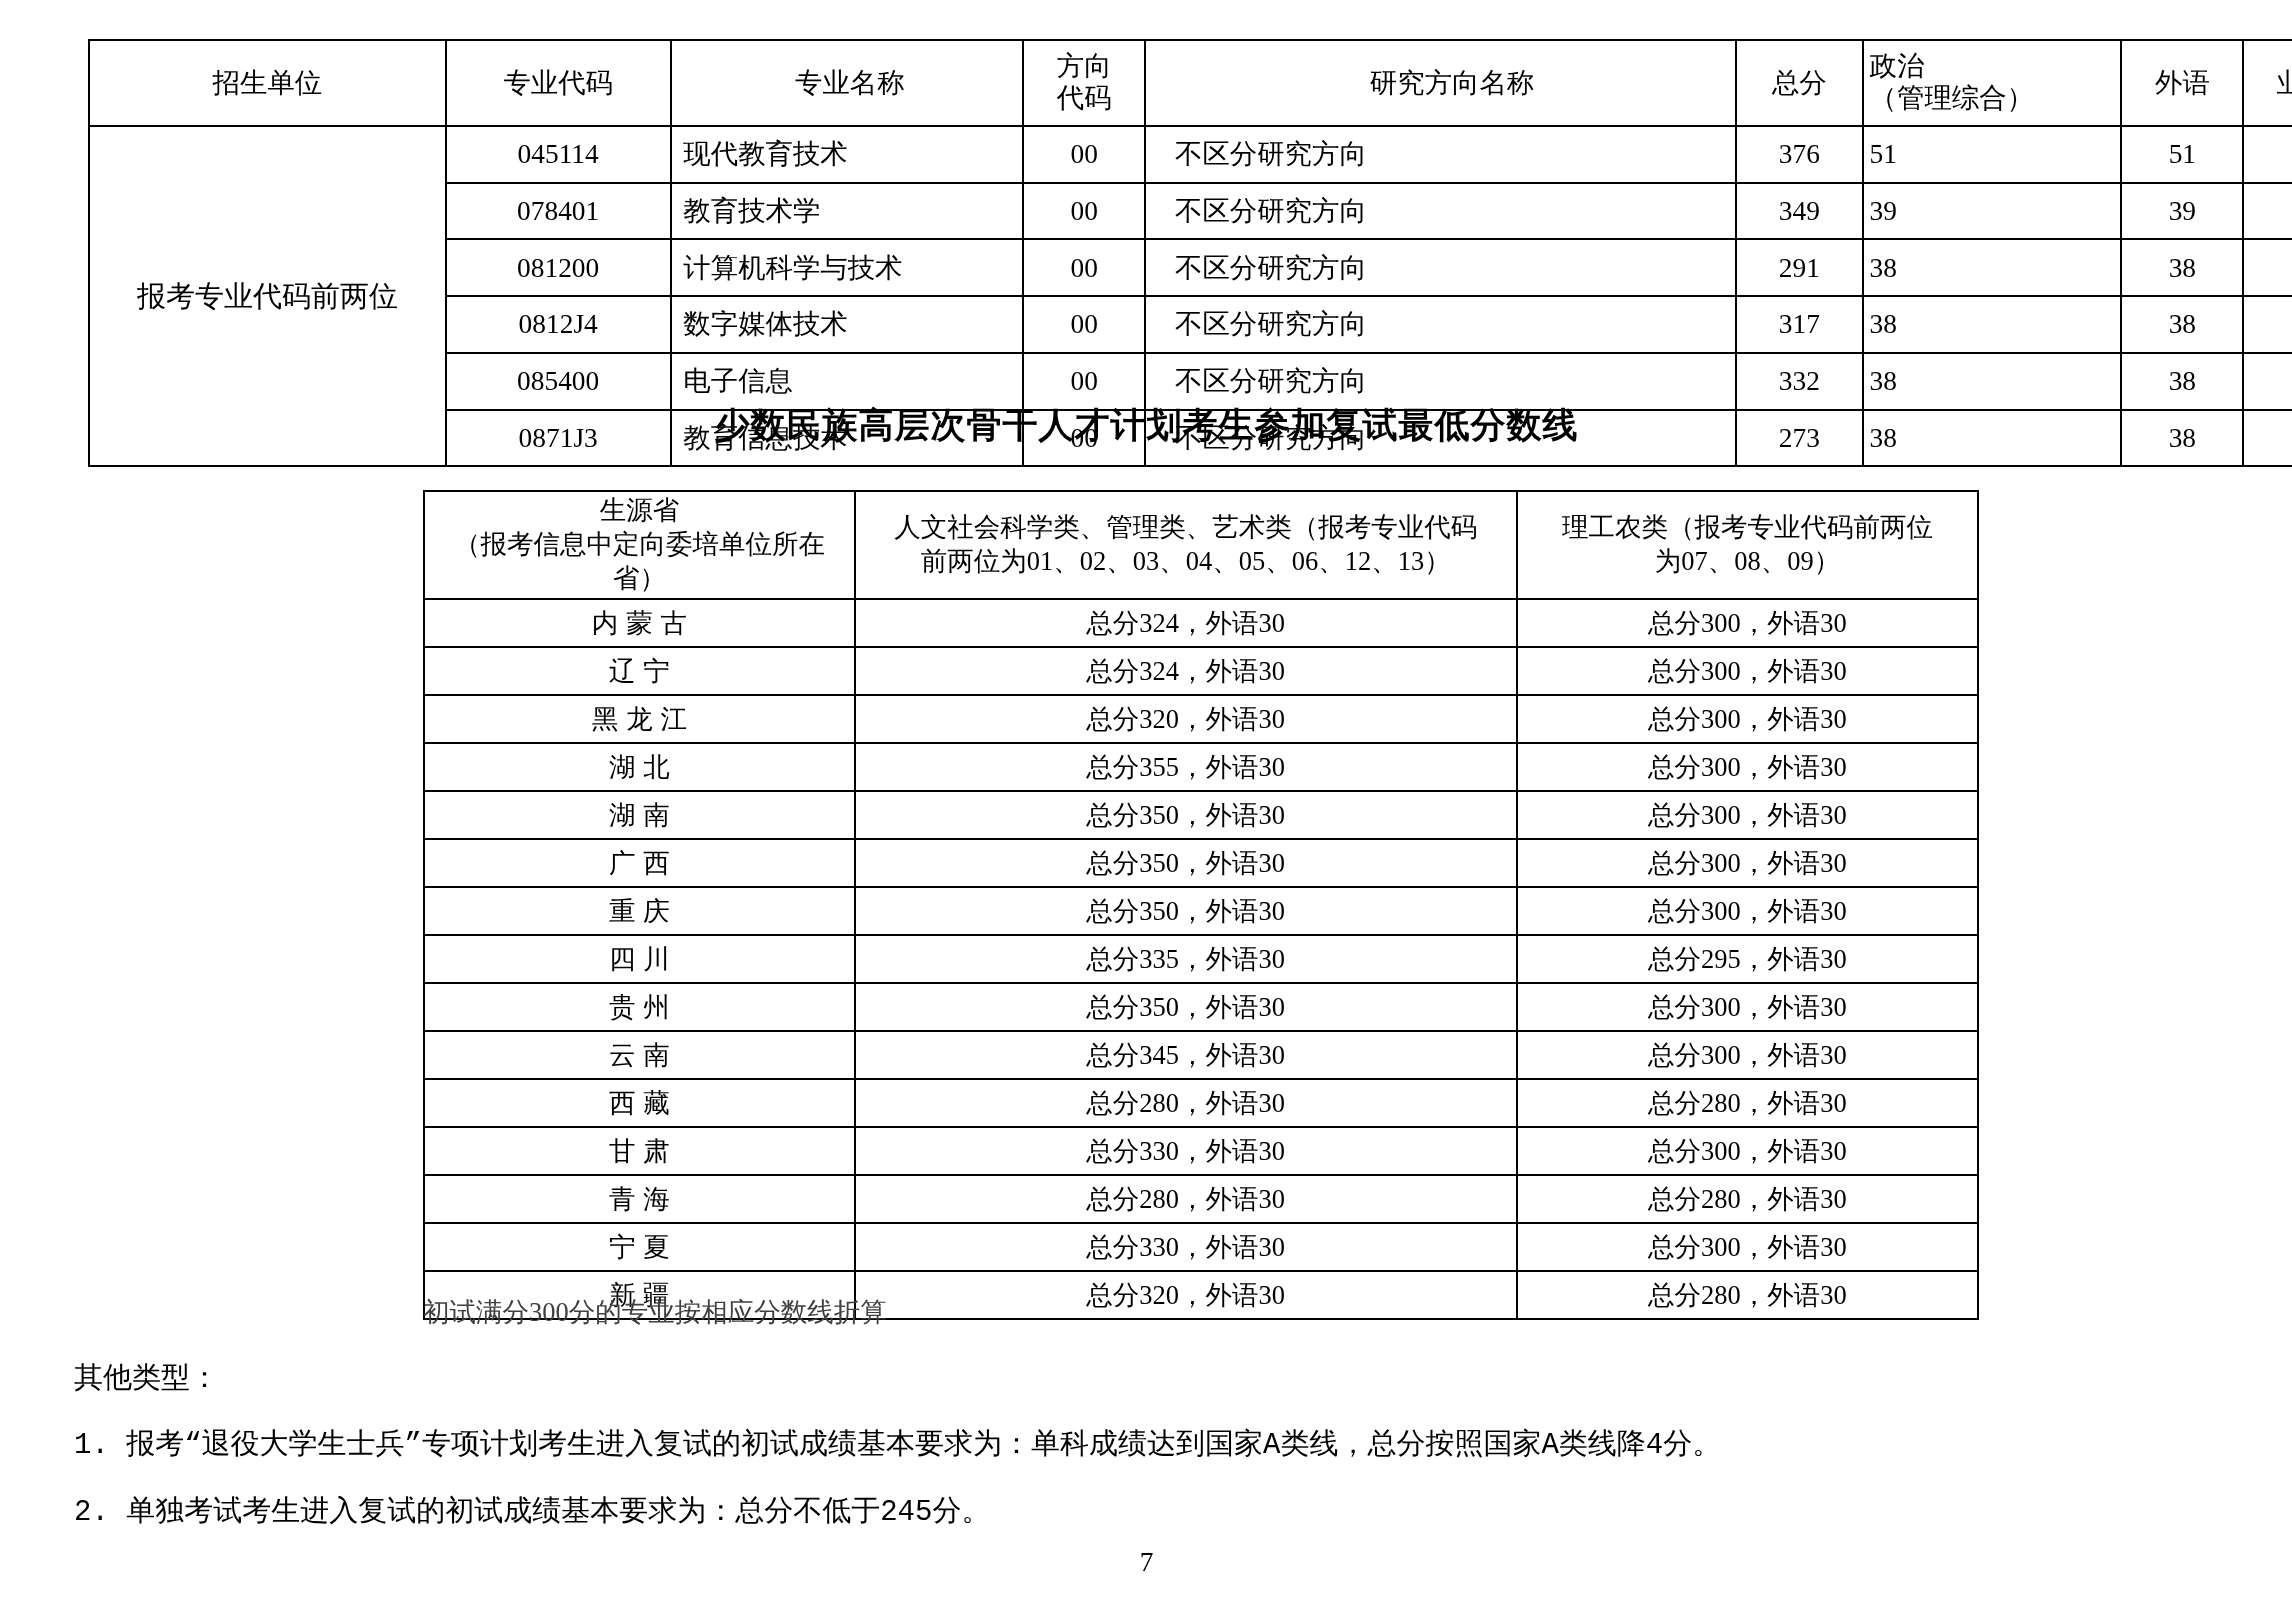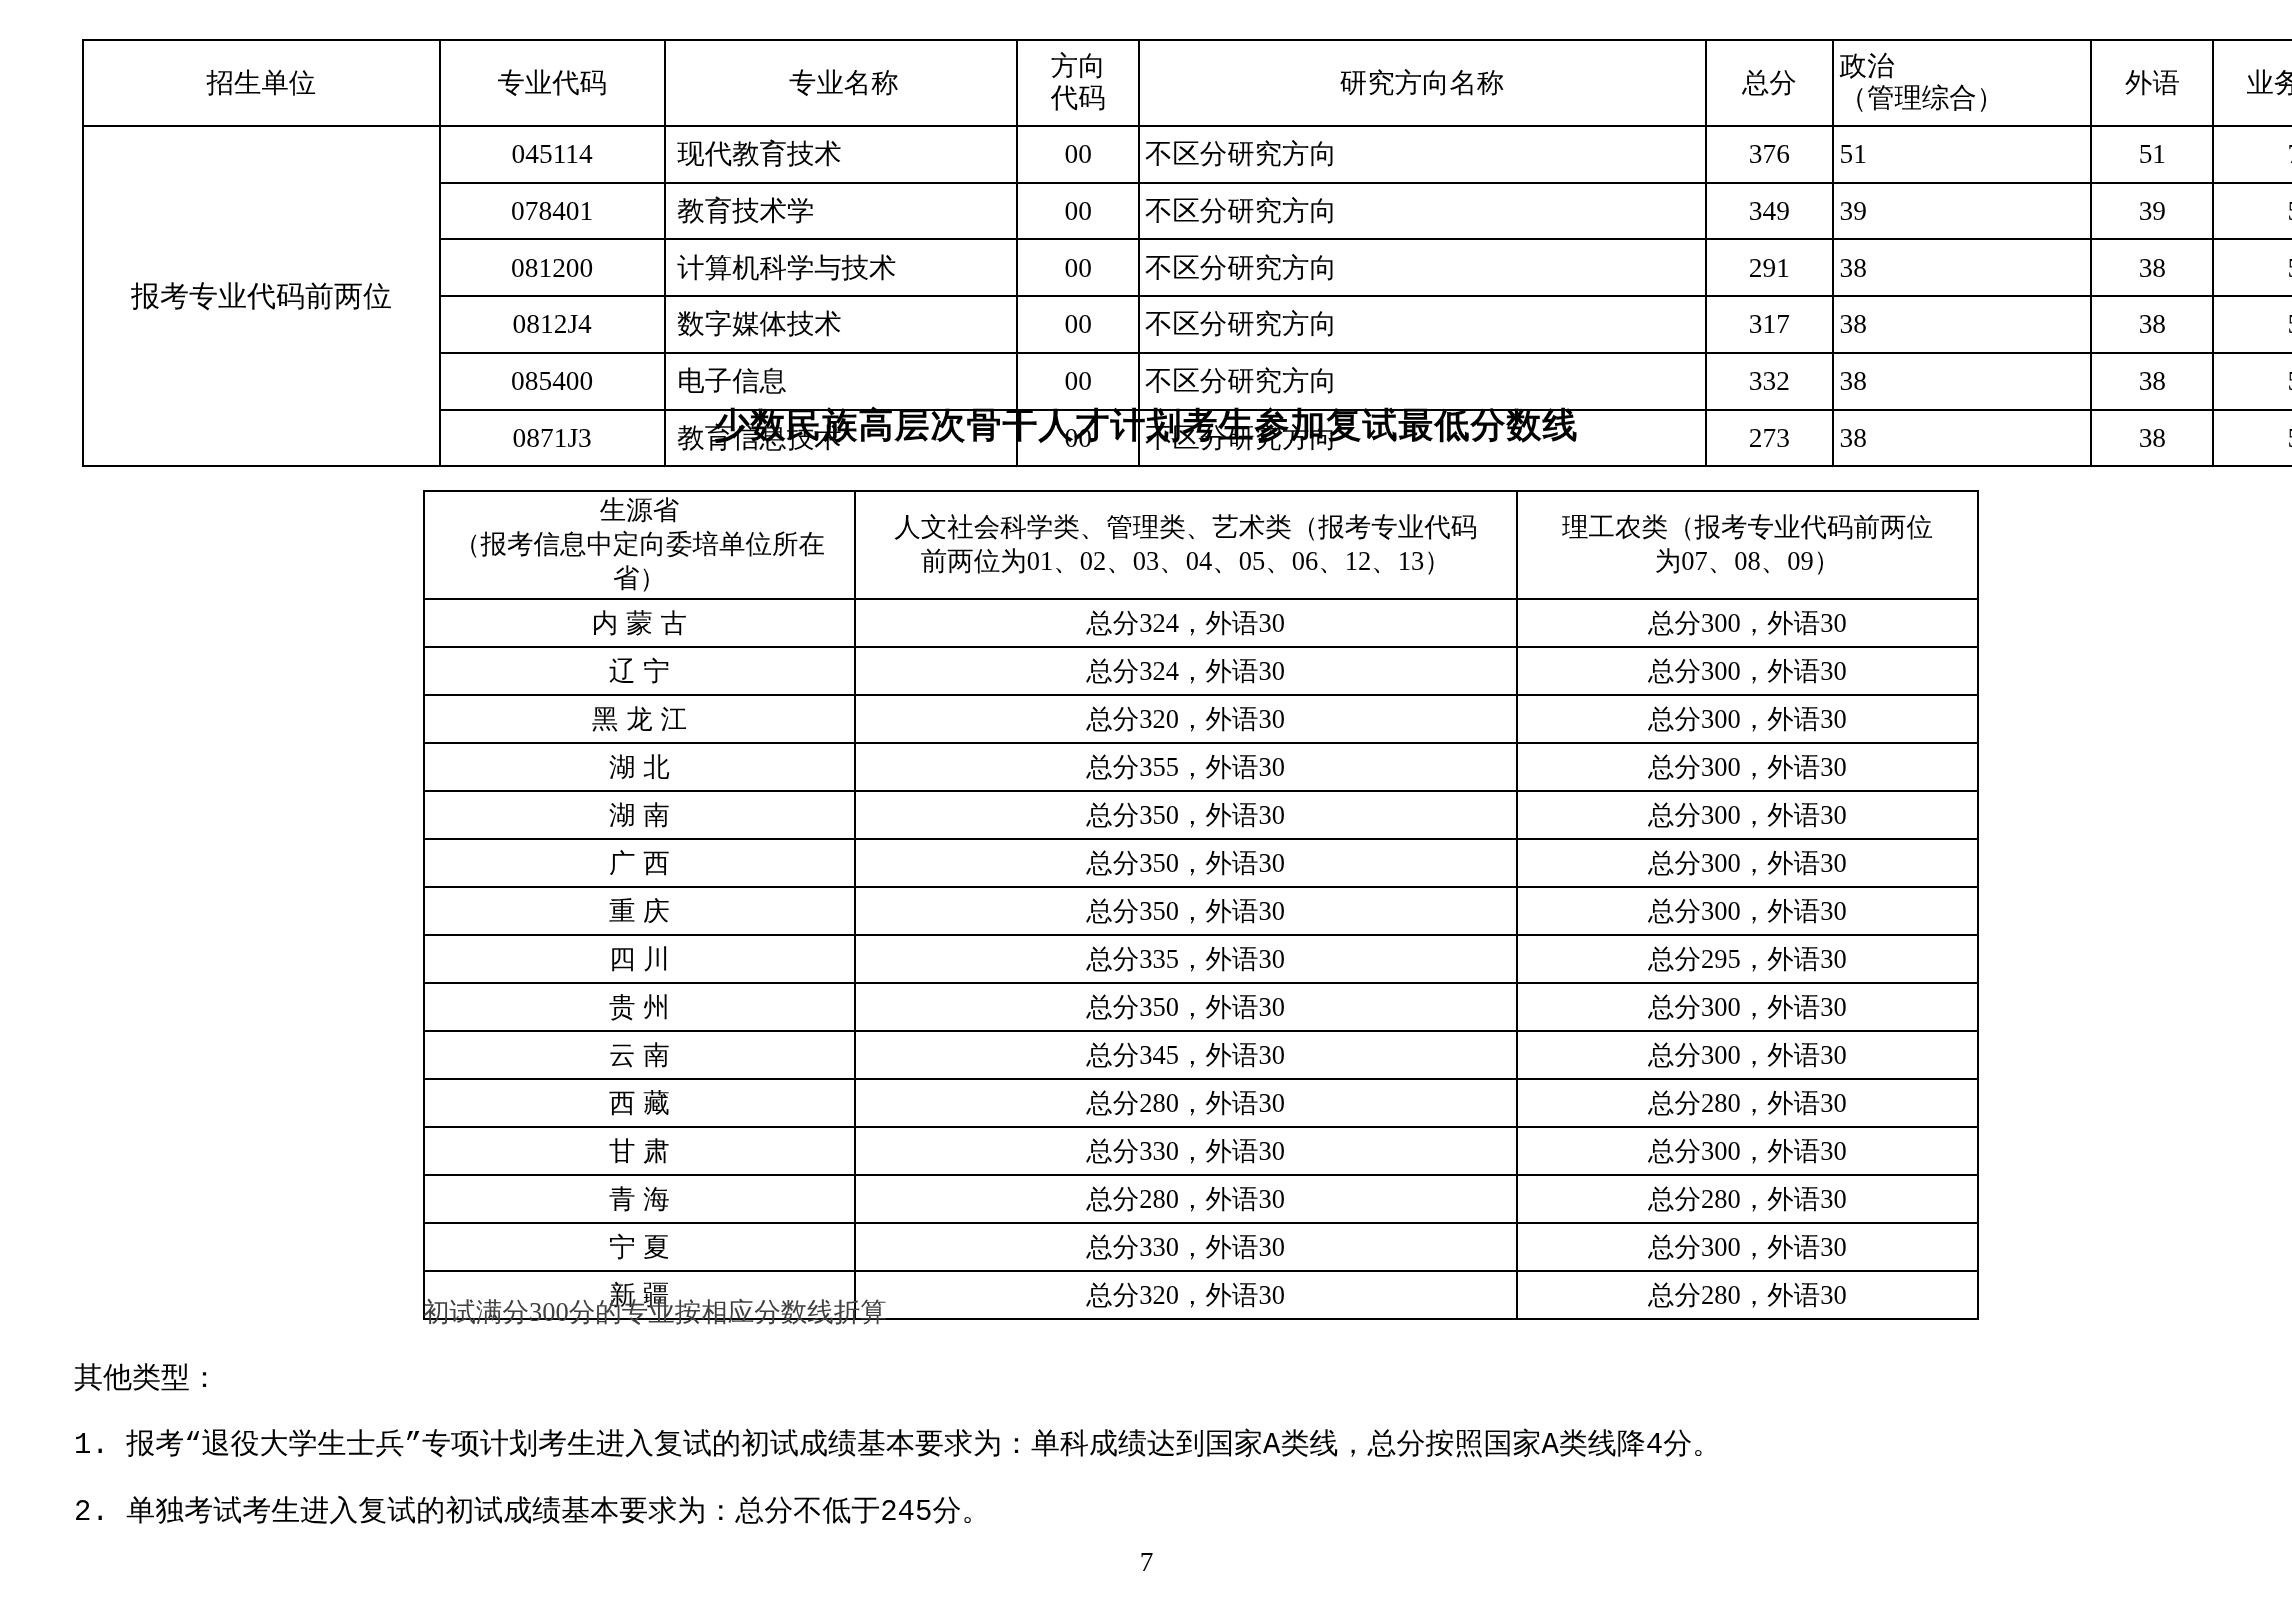--- a/index.html
+++ b/index.html
@@ -18,21 +18,21 @@
   .page {
     position: relative;
     width: 2293px;
     height: 1621px;
     box-sizing: border-box;
   }
 
   
   .table1-wrap {
     position: absolute;
-    left: 82px;
+    left: 88px;
     top: 39px;
     width: 2142px;
   }
   table.t1 {
     border-collapse: collapse;
     width: 100%;
     table-layout: fixed;
   }
   table.t1 td, table.t1 th {
     border: 2px solid #000;
@@ -46,21 +46,21 @@
     text-align: center;
     height: 76px;
   }
   table.t1 tbody td {
     height: 47px;
   }
   .t1 .c-unit   { width: 343px; text-align: center; }
   .t1 .c-code   { width: 211px; text-align: center; }
   .t1 .c-name   { width: 333px; text-align: left; padding-left: 11.8px; }
   .t1 .c-dir    { width: 108px; text-align: center; }
-  .t1 .c-research { width: 554px; text-align: left; padding-left: 5px; }
+  .t1 .c-research { width: 554px; text-align: left; padding-left: 29px; }
   .t1 .c-total  { width: 113px; text-align: center; }
   .t1 .c-pol    { width: 245px; text-align: left; }
   .t1 .c-for    { width: 108px; text-align: center; }
   .t1 .c-b1     { width: 162px; text-align: center; }
   .t1 .unit-cell {
     text-align: center;
     font-size: 29px;
   }
   .hdr-two-line { line-height: 1.15; }
 

